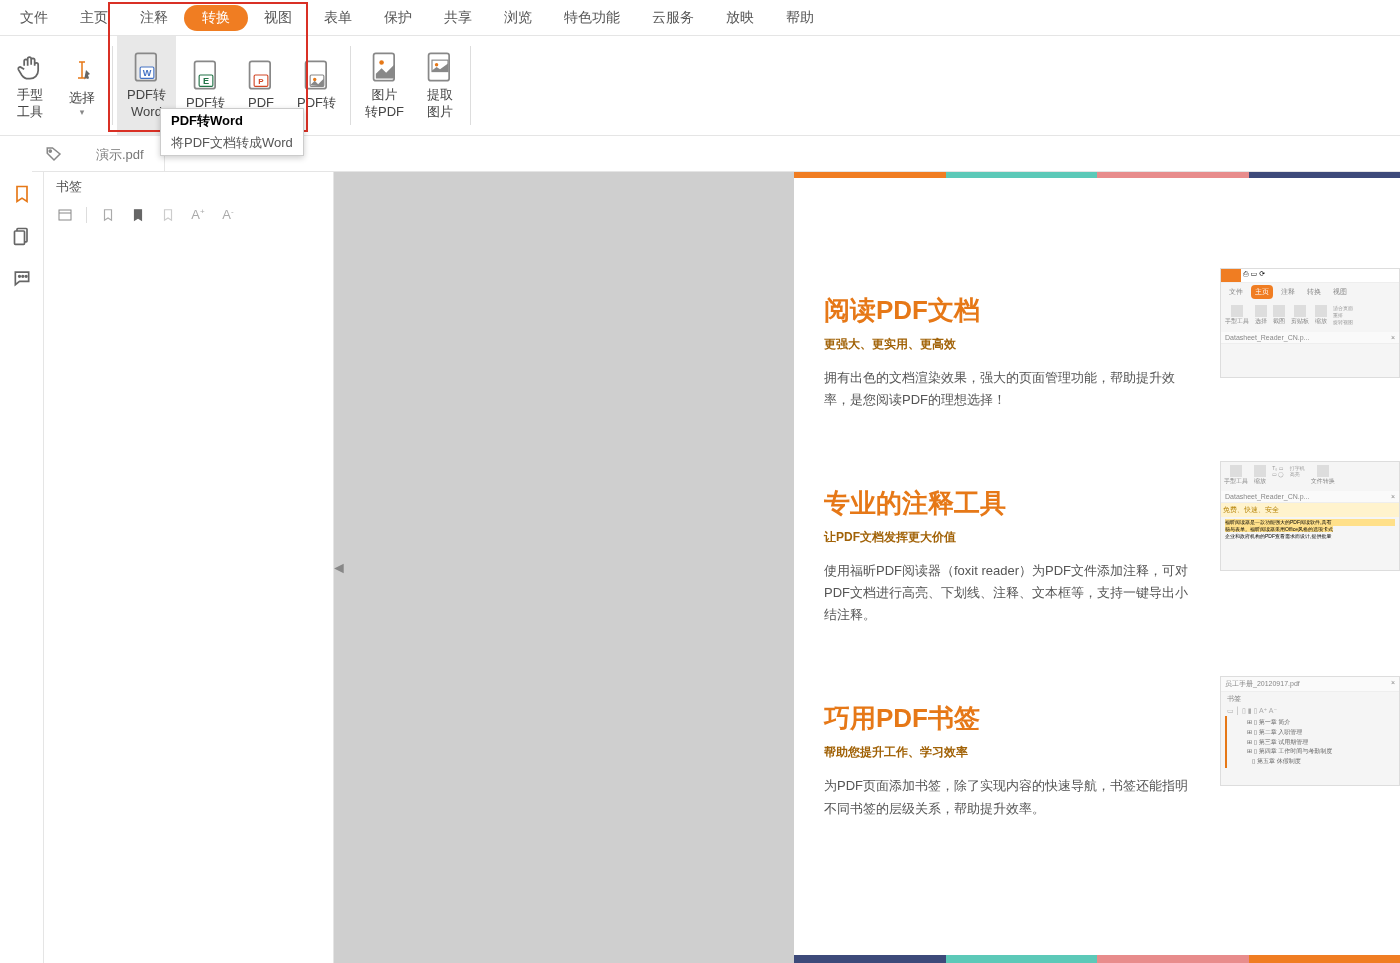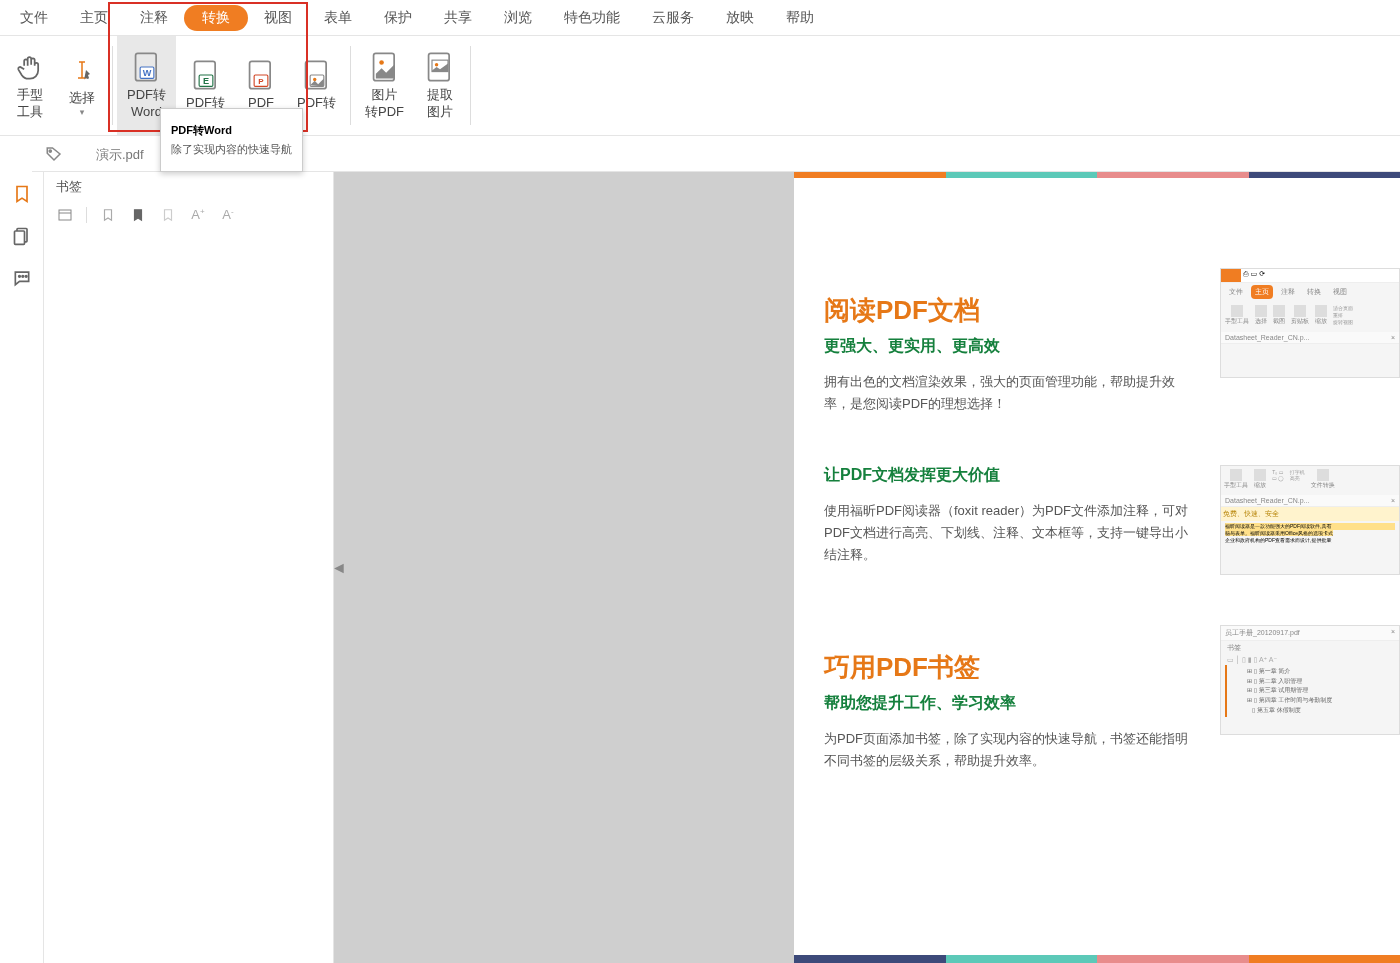--- a/index.html
+++ b/index.html
@@ -17,21 +17,21 @@
 .ribbon-btn.highlighted { background: #e8e8e8; }
 .ribbon-icon { width: 32px; height: 32px; margin-bottom: 4px; display: flex; align-items: center; justify-content: center; }
 .ribbon-label { text-align: center; line-height: 1.3; white-space: pre-line; }
 .ribbon-sep { width: 1px; background: #ddd; margin: 10px 4px; }
 
 
 .highlight-box { position: absolute; border: 2px solid #d93025; pointer-events: none; z-index: 50; }
 .highlight-box.box1 { top: 2px; left: 108px; width: 200px; height: 130px; }
 
 
-.tooltip { position: absolute; top: 108px; left: 160px; background: #fff; border: 1px solid #ccc; box-shadow: 0 2px 6px rgba(0,0,0,0.2); padding: 14px 10px; z-index: 60; font-size: 11px; }
+.tooltip { position: absolute; top: 108px; left: 160px; background: #fff; border: 1px solid #ccc; box-shadow: 0 2px 6px rgba(0,0,0,0.2); padding: 3px 10px; z-index: 60; font-size: 13px; }
 .tooltip-title { font-weight: bold; margin-bottom: 4px; }
 .tooltip-desc { color: #555; }
 
 
 .tabbar { display: flex; height: 36px; border-bottom: 1px solid #e5e5e5; align-items: center; margin-left: 32px; }
 .tab-left { width: 44px; display: flex; align-items: center; justify-content: center; }
 .tab { padding: 0 20px; height: 100%; display: flex; align-items: center; font-size: 13px; color: #777; border-right: 1px solid #e5e5e5; border-top: 2px solid transparent; }
 
 
 .main { display: flex; height: calc(963px - 36px - 100px - 36px); }
@@ -58,21 +58,21 @@
 .color-seg { flex: 1; }
 .c-orange { background: #f07d22; }
 .c-teal { background: #5cc9b8; }
 .c-need { background: #e88c8c; }
 .c-navy { background: #3d4a7a; }
 
 .pdf-content { padding: 90px 0 30px 30px; }
 .feature-block { display: flex; margin-bottom: 50px; gap: 20px; }
 .feature-text { flex: 1; }
 .feature-title { color: #e67817; font-size: 26px; font-weight: bold; margin-bottom: 8px; margin-top: 25px; }
-.feature-sub { font-size: 16px; font-weight: bold; color: #15803d; margin-bottom: 14px; }
+.feature-sub { font-size: 12px; font-weight: bold; color: #a16207; margin-bottom: 14px; }
 .feature-desc { font-size: 13px; color: #555; line-height: 1.7; }
 .feature-img { width: 180px; height: 110px; background: #f5f5f5; border: 1px solid #ddd; flex-shrink: 0; position: relative; overflow: hidden; }
 
 
 .mini-top { display: flex; height: 14px; background: #fff; border-bottom: 1px solid #eee; }
 .mini-tab { font-size: 7px; padding: 2px 4px; color: #888; }
 .mini-tab.active { background: #f07d22; color: #fff; border-radius: 4px; }
 .mini-body { padding: 4px; }
 .mini-row { display: flex; gap: 6px; margin-bottom: 2px; }
 .mini-icon { width: 12px; height: 12px; background: #ddd; }
@@ -197,21 +197,21 @@
 图片</div>
     </div>
   </div>
   <div class="ribbon-sep"></div>
 </div>
 
 <div class="highlight-box box1"></div>
 
 <div class="tooltip">
   <div class="tooltip-title">PDF转Word</div>
-  <div class="tooltip-desc">除了实现内容的快速导航</div>
+  <div class="tooltip-desc">将PDF文档转成Word</div>
 </div>
 
 <div class="tabbar">
   <div class="tab-left">
     <svg width="18" height="18" viewBox="0 0 24 24" fill="none" stroke="#888" stroke-width="2">
         <path d="M20 12l-8 8-9-9V4h7z"></path>
         <circle cx="7" cy="8" r="1.5" fill="#888"></circle>
       </svg>
   </div>
   <div class="tab">演示.pdf</div>
@@ -337,20 +337,21 @@
                   <span>旋转视图</span>
                 </div>
               </div>
             </div>
             <div class="mini-filename"><span>Datasheet_Reader_CN.p...</span> <span style="float:right;">×</span></div>
           </div>
         </div>
 
         <div class="feature-block">
           <div class="feature-text">
+            <div class="feature-title">专业的注释工具</div>
             <div class="feature-sub">让PDF文档发挥更大价值</div>
             <div class="feature-desc">使用福昕PDF阅读器（foxit reader）为PDF文件添加注释，可对PDF文档进行高亮、下划线、注释、文本框等，支持一键导出小结注释。</div>
           </div>
           <div class="feature-img">
             <div class="mini-body" style="padding:3px;">
               <div class="mini-row">
                 <div style="display:flex;flex-direction:column;align-items:center;">
                     <div class="mini-icon"></div>
                     <span class="mini-text">手型工具</span>
                   </div>

